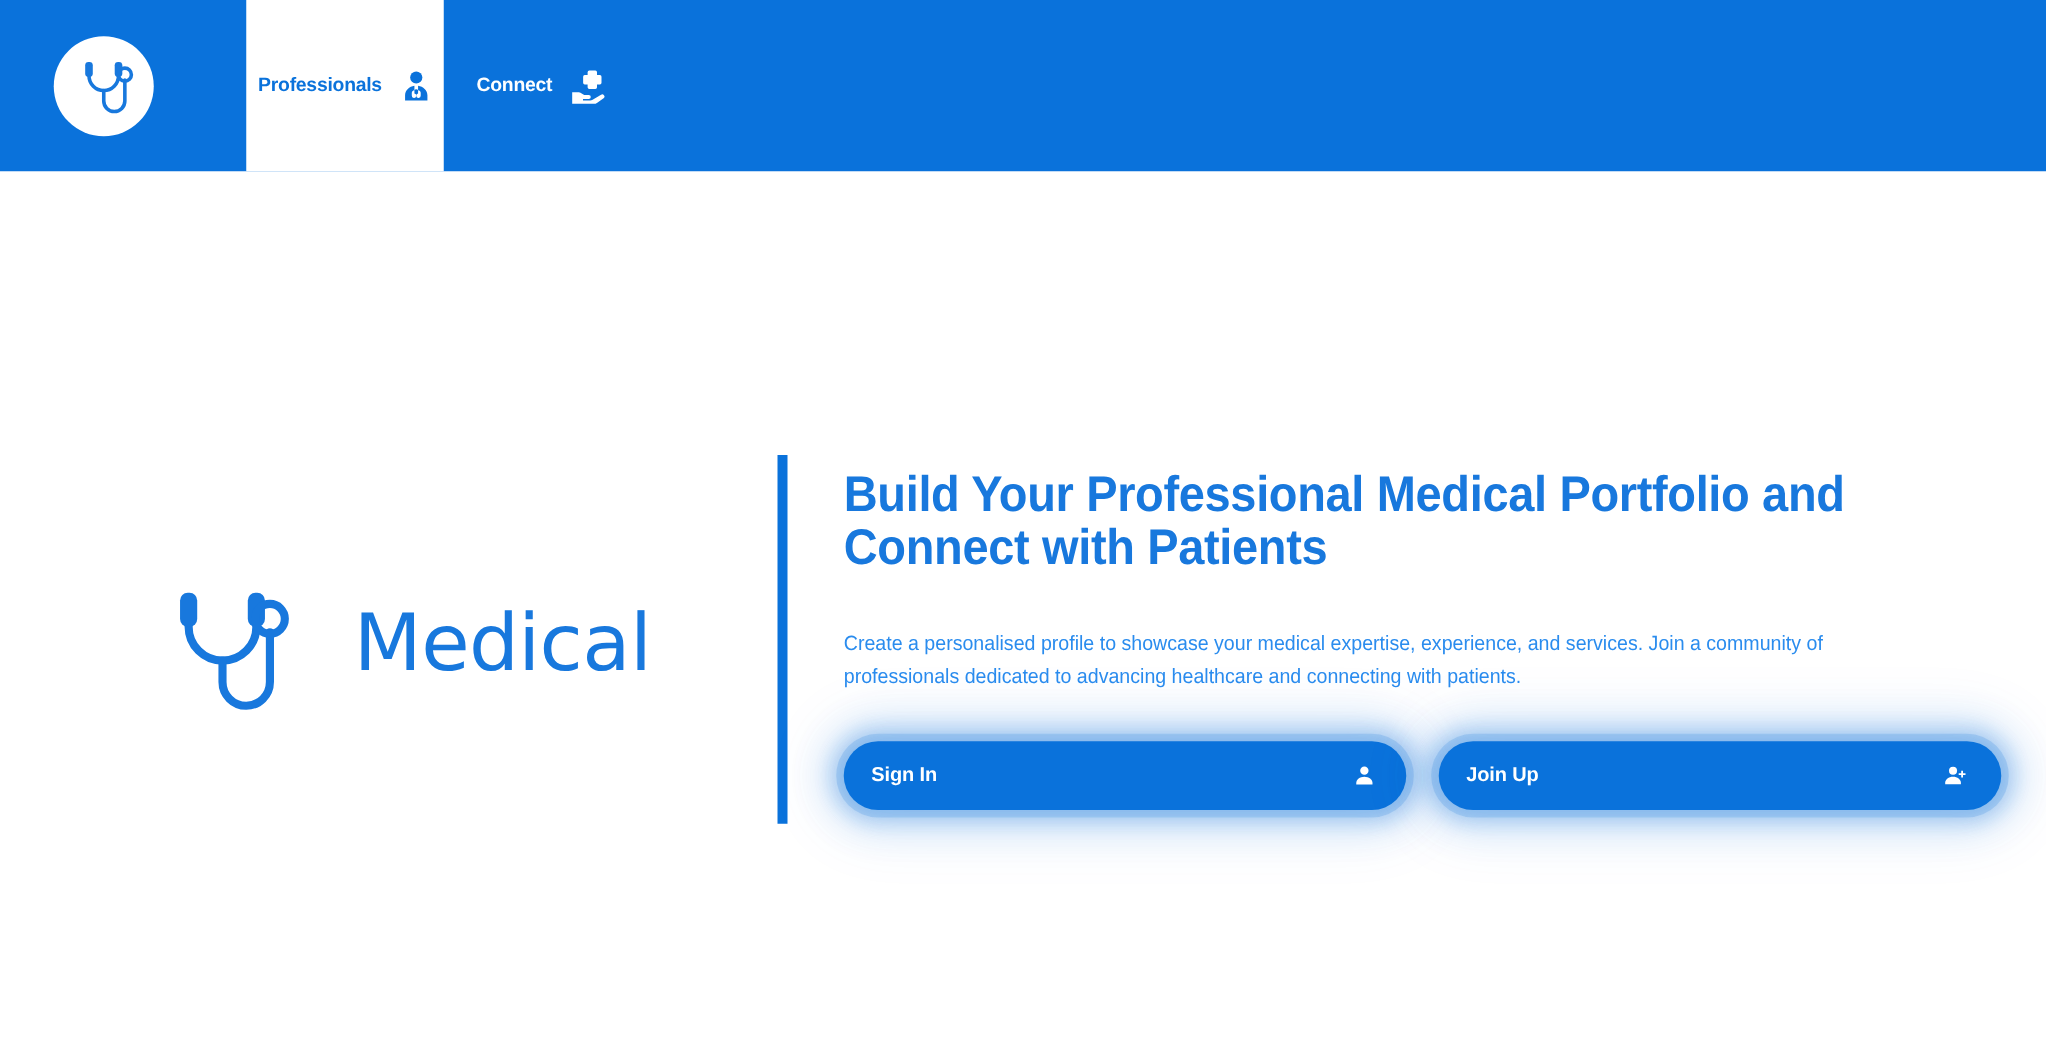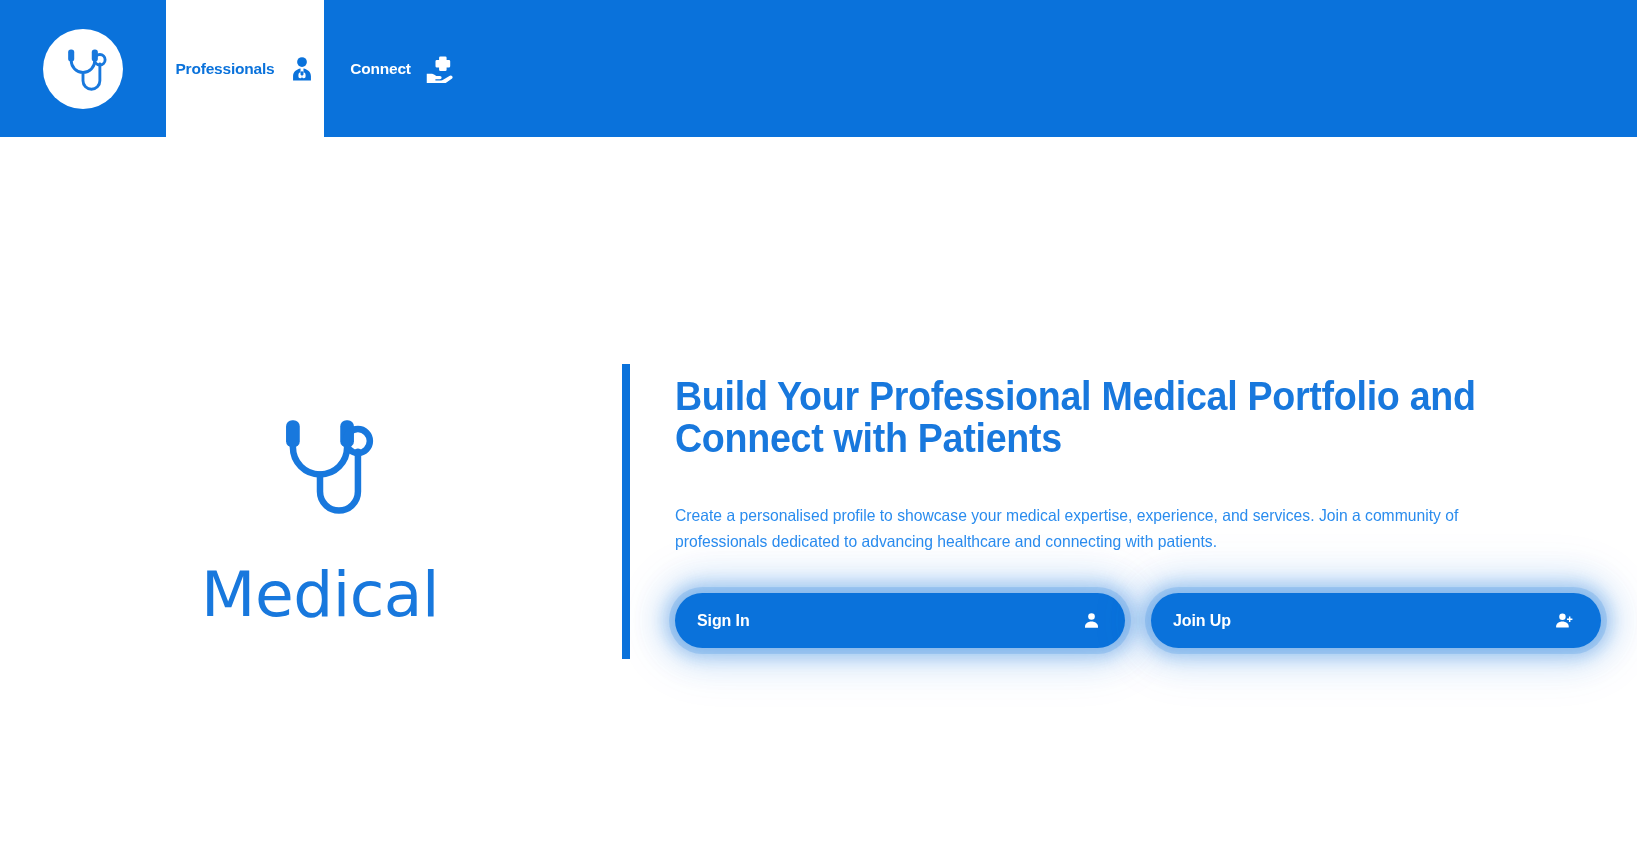--- a/index.html
+++ b/index.html
@@ -50,20 +50,21 @@
     justify-content: center;
     gap: 14px;
     padding: 0 24px;
     height: 100%;
     cursor: pointer;
     box-sizing: border-box;
   }
   .nav-tab.active {
     background: #ffffff;
     width: 158px;
+    margin-left: 31px;
   }
   .nav-tab.active .nav-label { color: #0a72db; }
   .nav-tab.active .nav-icon svg { fill: #0a72db; }
 
   .nav-tab.inactive { width: 155px; }
   .nav-tab.inactive .nav-label { color: #ffffff; }
   .nav-tab.inactive .nav-icon svg { fill: #ffffff; }
 
   .nav-label {
     font-family: "Liberation Sans", sans-serif;
@@ -91,21 +92,21 @@
     padding-left: 120px;
     box-sizing: border-box;
     margin-top: 42px;
   }
 
   
   .logo-panel {
     flex: 0 0 auto;
     width: 400px;
     display: flex;
-    flex-direction: column;
+    flex-direction: row;
     align-items: center;
     justify-content: center;
     padding-top: 6px;
     gap: 46px;
   }
   .logo-mark { margin-bottom: 2px; }
   .logo-mark svg { display: block; }
   .logo-wordmark {
     color: #1878dd;
     font-family: "DejaVu Sans", sans-serif;

